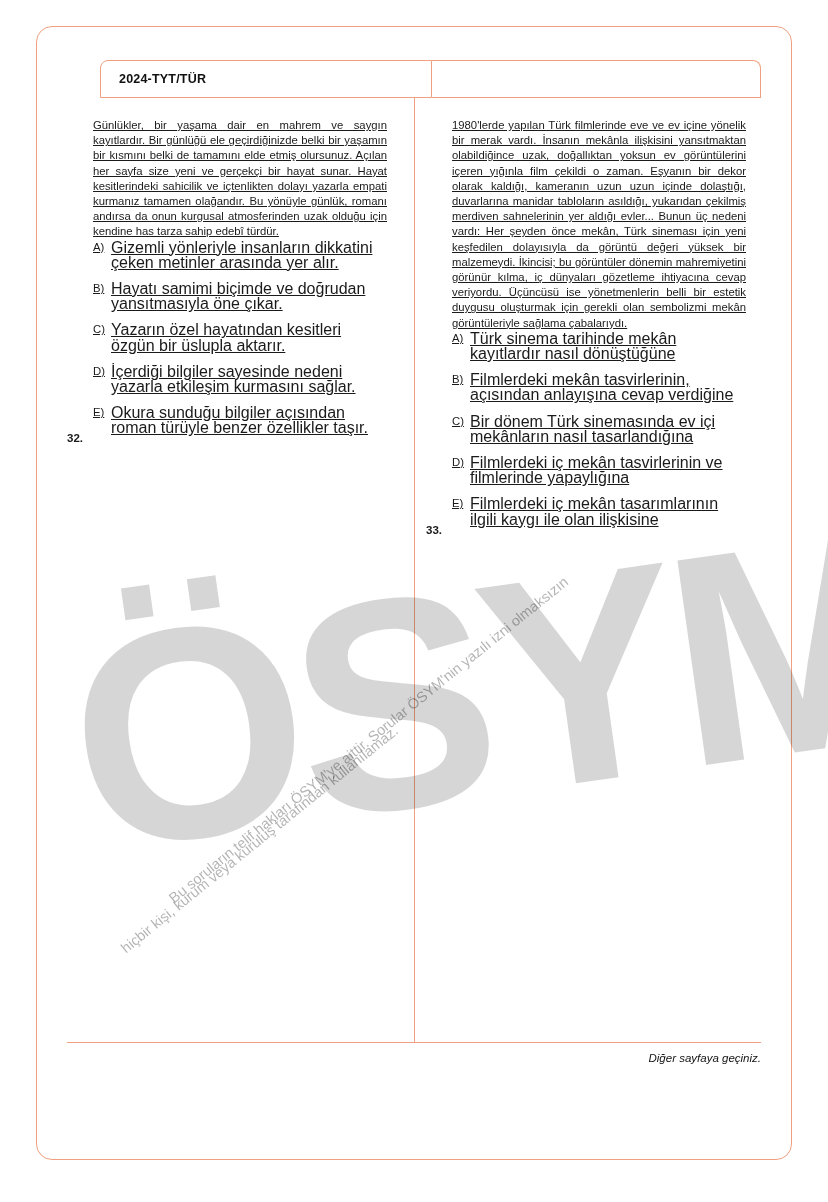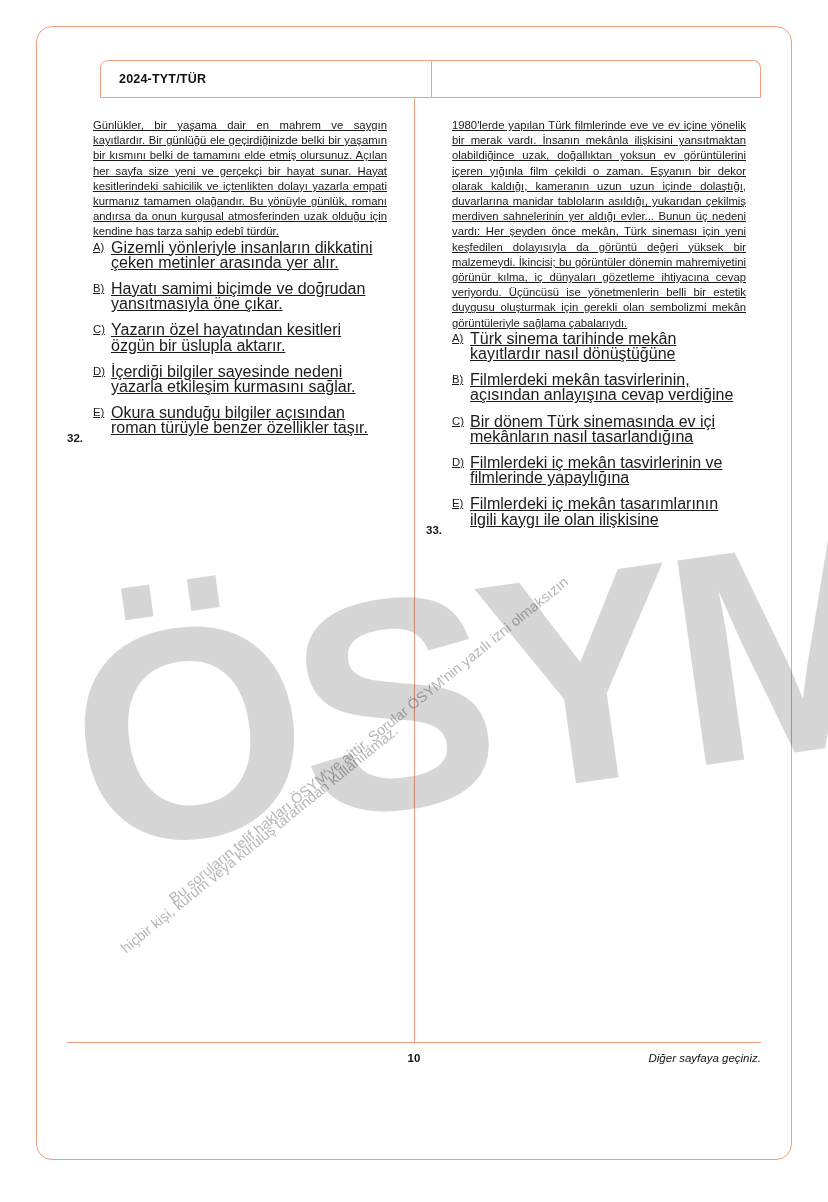--- a/index.html
+++ b/index.html
@@ -305,17 +305,16 @@
               </li>
             </ul>
           </div>
         </div>
       </div>
     </div>
 
   </div>
 
   <div class="footer">
-    <div class="page-number">10</div>
     <div class="footer-note">Diğer sayfaya geçiniz.</div>
   </div>
 
 </div>
 
 </body></html>

